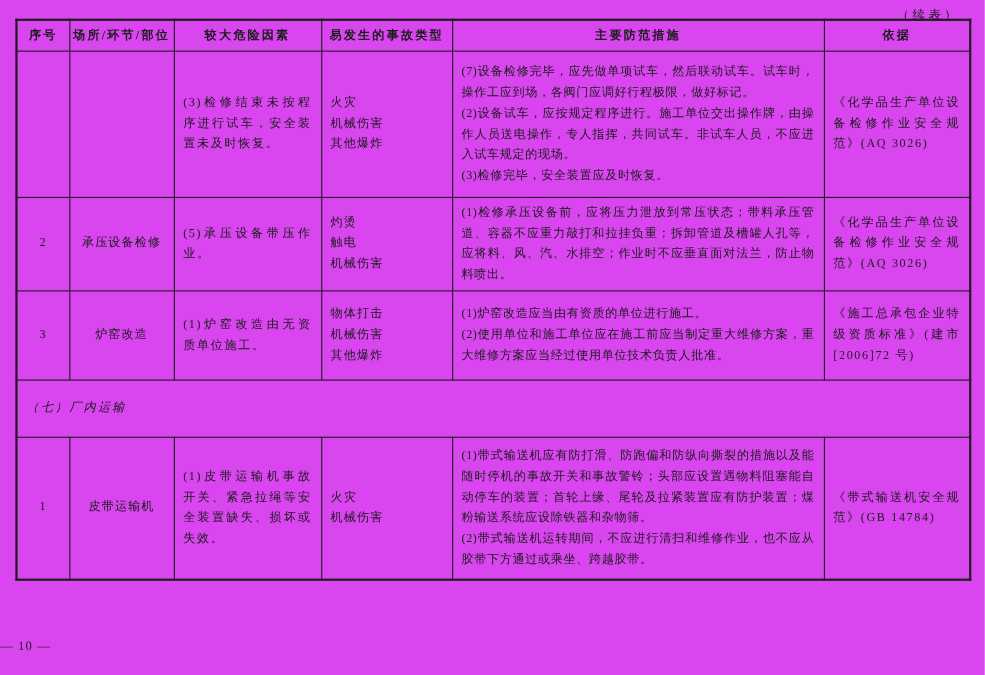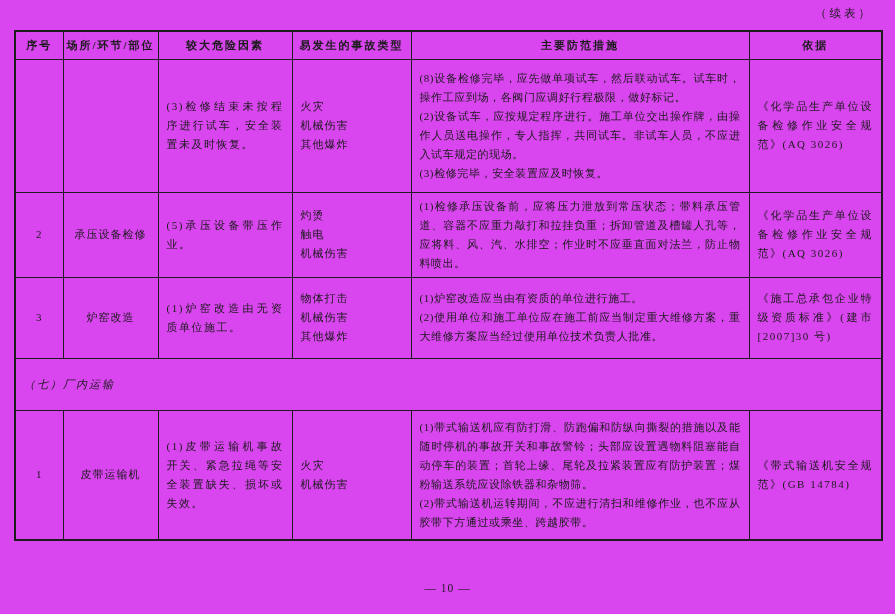--- a/index.html
+++ b/index.html
@@ -9,21 +9,21 @@
     font-family:"Liberation Serif","DejaVu Serif",serif;
     color:#1b1b1b;
     position:relative;
     overflow:hidden;
   }
   .page{position:absolute;inset:0;background:#d946ef;}
   .continued{
     position:absolute;top:6px;right:22px;
     font-size:11.5px;letter-spacing:3px;
   }
-  .tbl-wrap{position:absolute;left:14px;top:30px;}
+  .tbl-wrap{position:absolute;left:14px;top:17px;}
   table.hazard{
     border-collapse:collapse;
     table-layout:fixed;
     width:867px;
     border:2px solid #1c1c1c;
   }
   table.hazard th, table.hazard td{
     border:1px solid #1c1c1c;
     font-weight:normal;
     font-size:11px;
@@ -52,21 +52,21 @@
   td.measure-cell{text-align:justify;letter-spacing:0.6px;}
   td.basis-cell{text-align:justify;letter-spacing:1.5px;}
   tr.row-a td{height:133px;}
   tr.row-b td{height:85px;}
   tr.row-c td{height:81px;}
   tr.section td{height:25px;padding:16px 8px;font-style:italic;letter-spacing:2px;}
   tr.row-d td{height:130px;}
   .measure-item{margin:0;}
   .footer{
     position:absolute;left:0;right:0;top:582px;
-    text-align:center;font-size:11.5px;letter-spacing:1px;
+    font-size:11.5px;letter-spacing:1px;
   }
 </style>
 </head>
 <body>
 
 <div class="page">
 
   <div class="continued">（续表）</div>
 
   <div class="tbl-wrap">
@@ -92,21 +92,21 @@
       <tr class="row-a">
         <td class="seq"></td>
         <td class="place"></td>
         <td class="hazard-cell">(3)检修结束未按程序进行试车，安全装置未及时恢复。</td>
         <td class="accident-cell">
           <div class="measure-item">火灾</div>
           <div class="measure-item">机械伤害</div>
           <div class="measure-item">其他爆炸</div>
         </td>
         <td class="measure-cell">
-          <div class="measure-item">(8)设备检修完毕，应先做单项试车，然后联动试车。试车时，操作工应到场，各阀门应调好行程极限，做好标记。</div>
+          <div class="measure-item">(7)设备检修完毕，应先做单项试车，然后联动试车。试车时，操作工应到场，各阀门应调好行程极限，做好标记。</div>
           <div class="measure-item">(2)设备试车，应按规定程序进行。施工单位交出操作牌，由操作人员送电操作，专人指挥，共同试车。非试车人员，不应进入试车规定的现场。</div>
           <div class="measure-item">(3)检修完毕，安全装置应及时恢复。</div>
         </td>
         <td class="basis-cell">《化学品生产单位设备检修作业安全规范》(AQ 3026)</td>
       </tr>
 
       <tr class="row-b">
         <td class="seq">2</td>
         <td class="place">承压设备检修</td>
         <td class="hazard-cell">(5)承压设备带压作业。</td>
@@ -127,21 +127,21 @@
         <td class="hazard-cell">(1)炉窑改造由无资质单位施工。</td>
         <td class="accident-cell">
           <div class="measure-item">物体打击</div>
           <div class="measure-item">机械伤害</div>
           <div class="measure-item">其他爆炸</div>
         </td>
         <td class="measure-cell">
           <div class="measure-item">(1)炉窑改造应当由有资质的单位进行施工。</div>
           <div class="measure-item">(2)使用单位和施工单位应在施工前应当制定重大维修方案，重大维修方案应当经过使用单位技术负责人批准。</div>
         </td>
-        <td class="basis-cell">《施工总承包企业特级资质标准》(建市[2007]30 号)</td>
+        <td class="basis-cell">《施工总承包企业特级资质标准》(建市[2006]72 号)</td>
       </tr>
 
       <tr class="section">
         <td colspan="6">（七）厂内运输</td>
       </tr>
 
       <tr class="row-d">
         <td class="seq">1</td>
         <td class="place">皮带运输机</td>
         <td class="hazard-cell">(1)皮带运输机事故开关、紧急拉绳等安全装置缺失、损坏或失效。</td>

